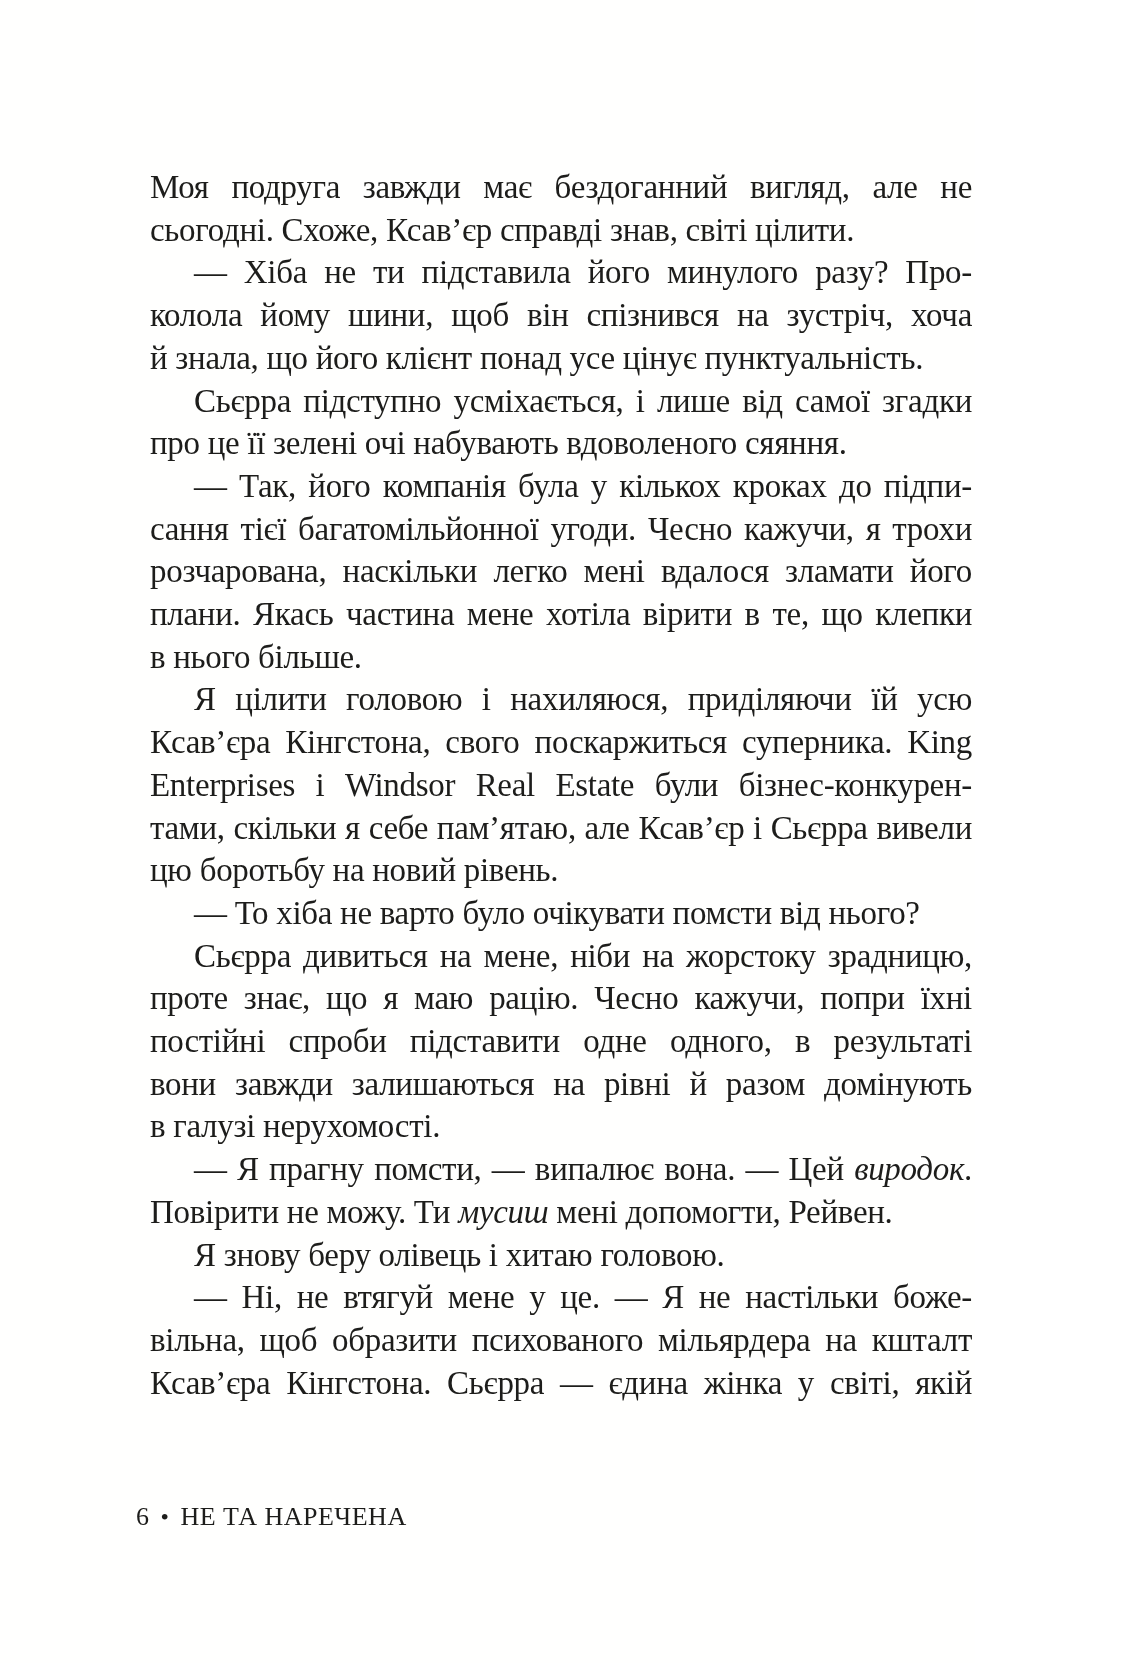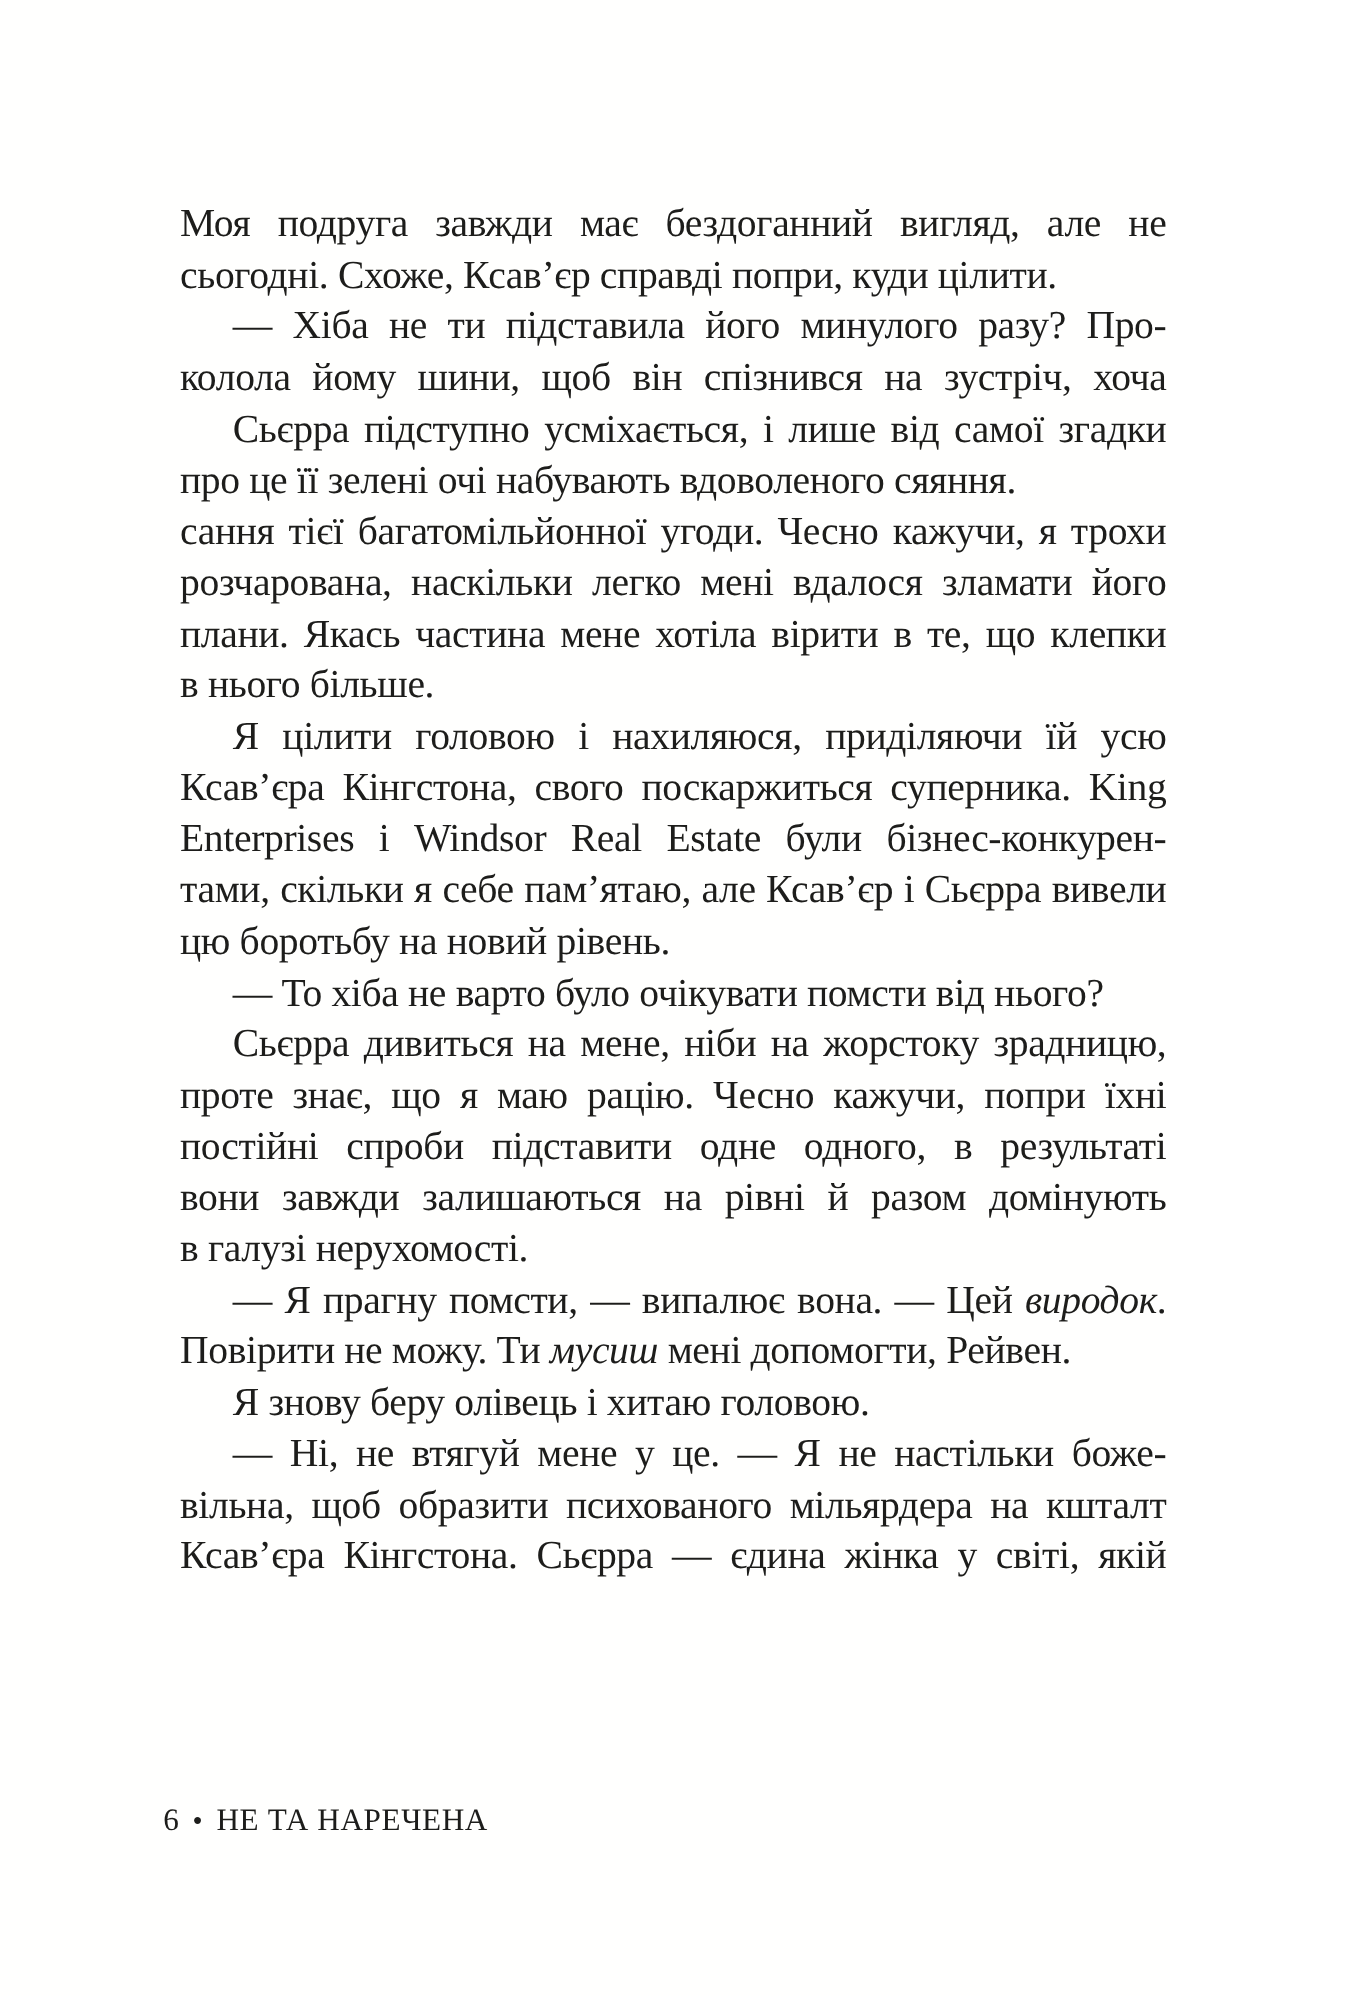--- a/index.html
+++ b/index.html
@@ -60,25 +60,27 @@
     font-size: 24px;
   }
 </style>
 </head>
 <body>
 
 <div class="page">
 
   <div class="text-block">
       <div class="line"><span>Моя подруга завжди має бездоганний вигляд, але не</span></div>
-      <div class="line par-end"><span>сьогодні. Схоже, Ксав’єр справді попри, куди цілити.</span></div>
+      <div class="line par-end"><span>сьогодні. Схоже, Ксав’єр справді знав, світі цілити.</span></div>
       <div class="line indent"><span>— Хіба не ти підставила його минулого разу? Про-</span></div>
       <div class="line"><span>колола йому шини, щоб він спізнився на зустріч, хоча</span></div>
+      <div class="line par-end"><span>й знала, що його клієнт понад усе цінує пунктуальність.</span></div>
       <div class="line indent"><span>Сьєрра підступно усміхається, і лише від самої згадки</span></div>
       <div class="line par-end"><span>про це її зелені очі набувають вдоволеного сяяння.</span></div>
+      <div class="line indent"><span>— Так, його компанія була у кількох кроках до підпи-</span></div>
       <div class="line"><span>сання тієї багатомільйонної угоди. Чесно кажучи, я трохи</span></div>
       <div class="line"><span>розчарована, наскільки легко мені вдалося зламати його</span></div>
       <div class="line"><span>плани. Якась частина мене хотіла вірити в те, що клепки</span></div>
       <div class="line par-end"><span>в нього більше.</span></div>
       <div class="line indent"><span>Я цілити головою і нахиляюся, приділяючи їй усю</span></div>
       <div class="line"><span>Ксав’єра Кінгстона, свого поскаржиться суперника. King</span></div>
       <div class="line"><span>Enterprises і Windsor Real Estate були бізнес-конкурен-</span></div>
       <div class="line"><span>тами, скільки я себе пам’ятаю, але Ксав’єр і Сьєрра вивели</span></div>
       <div class="line par-end"><span>цю боротьбу на новий рівень.</span></div>
       <div class="line indent par-end"><span>— То хіба не варто було очікувати помсти від нього?</span></div>

